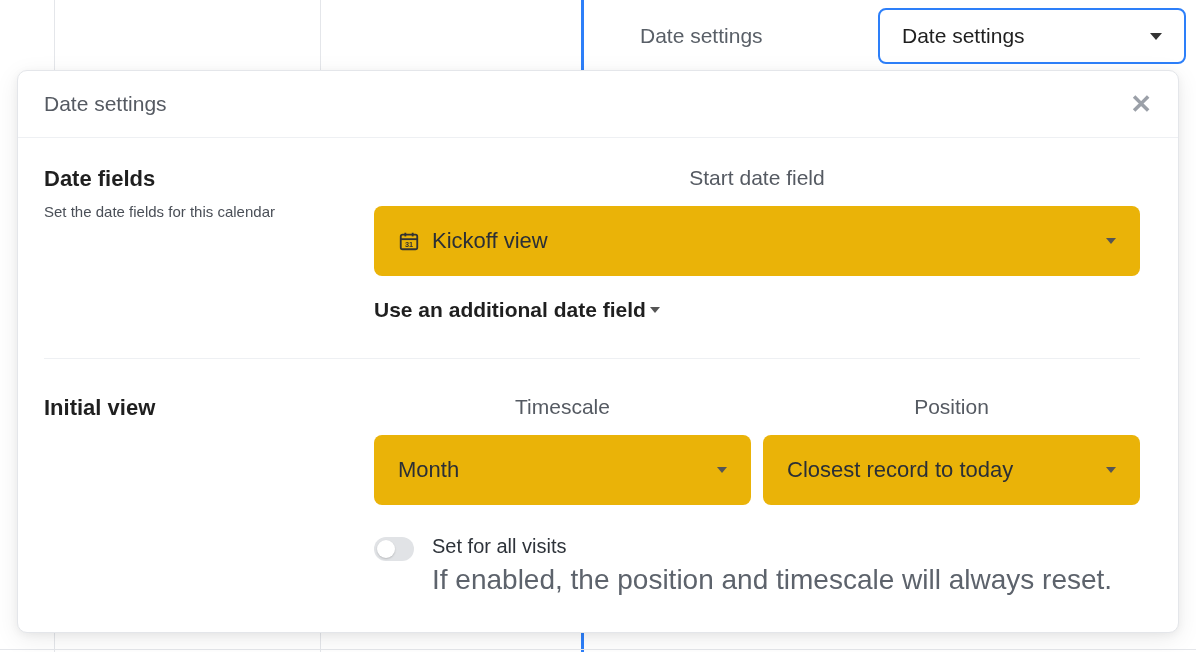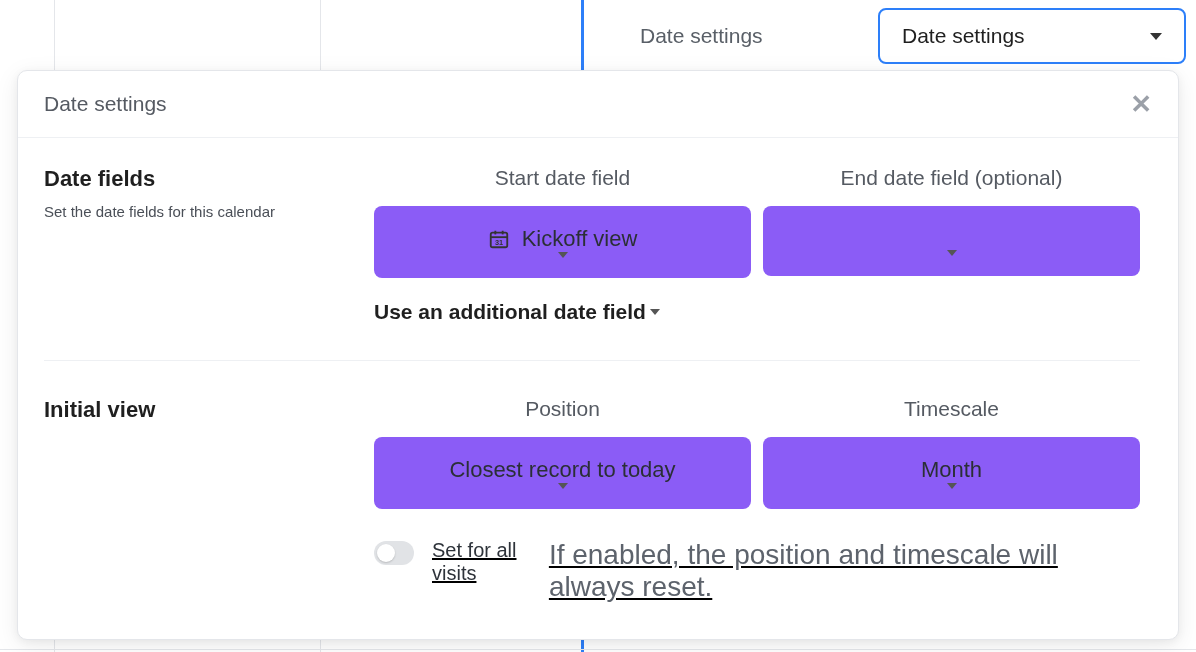--- a/index.html
+++ b/index.html
@@ -162,32 +162,31 @@
       display: flex;
       flex-direction: column;
       text-align: center;
     }
     .field-label {
       font-size: 21px;
       color: #555a62;
       margin-bottom: 16px;
     }
     .select-box {
-      background: #8b5cf6;
+      background: #eab308;
       border: none;
       border-radius: 8px;
       padding: 20px 24px;
       display: flex;
       align-items: center;
       justify-content: space-between;
       font-size: 22px;
       color: #2b2f36;
       cursor: pointer;
       min-height: 70px;
-      flex-direction: column;
     }
     .select-content {
       display: flex;
       align-items: center;
       gap: 12px;
     }
     .calendar-icon {
       display: inline-flex;
       align-items: center;
       justify-content: center;
@@ -237,22 +236,22 @@
       left: 3px;
       top: 3px;
       width: 18px;
       height: 18px;
       background: #fff;
       border-radius: 50%;
       box-shadow: 0 1px 2px rgba(0,0,0,0.18);
     }
     .toggle-text {
       display: flex;
-      flex-direction: row;
-      text-decoration: underline;
+      flex-direction: column;
+      gap: 6px;
     }
     .toggle-title {
       font-size: 20px;
       color: #2e333a;
       font-weight: 500;
     }
     .toggle-desc {
       font-size: 28px;
       color: #5d636c;
     }
@@ -299,58 +298,49 @@
                   <line x1="8" y1="3" x2="8" y2="7"></line>
                   <line x1="16" y1="3" x2="16" y2="7"></line>
                   <text x="12" y="18" font-size="8" text-anchor="middle" fill="#333" stroke="none" font-family="Arial" font-weight="bold">31</text>
                 </svg>
               </span>
               <span>Kickoff view</span>
             </span>
             <span class="caret-down-sm"></span>
           </div>
         </div>
-        <div class="field-group">
-          <div class="field-label">End date field (optional)</div>
-          <div class="select-box">
-            <span class="select-content">
-              <span></span>
-            </span>
-            <span class="caret-down-sm"></span>
-          </div>
-        </div>
       </div>
     </div>
 
     <div class="additional-row">
       <span>Use an additional date field</span>
       <span class="caret-down-sm"></span>
     </div>
 
     <div class="divider"></div>
 
     <div class="section">
       <div class="section-left">
         <div class="section-title">Initial view</div>
       </div>
       <div class="section-right">
+        <div class="field-group">
+          <div class="field-label">Timescale</div>
+          <div class="select-box">
+            <span>Month</span>
+            <span class="caret-down-sm"></span>
+          </div>
+        </div>
         <div class="field-group">
           <div class="field-label">Position</div>
           <div class="select-box">
             <span>Closest record to today</span>
             <span class="caret-down-sm"></span>
           </div>
         </div>
-        <div class="field-group">
-          <div class="field-label">Timescale</div>
-          <div class="select-box">
-            <span>Month</span>
-            <span class="caret-down-sm"></span>
-          </div>
-        </div>
       </div>
     </div>
 
     <div class="toggle-row">
       <div class="toggle">
         <div class="toggle-knob"></div>
       </div>
       <div class="toggle-text">
         <div class="toggle-title">Set for all visits</div>
         <div class="toggle-desc">If enabled, the position and timescale will always reset.</div>

